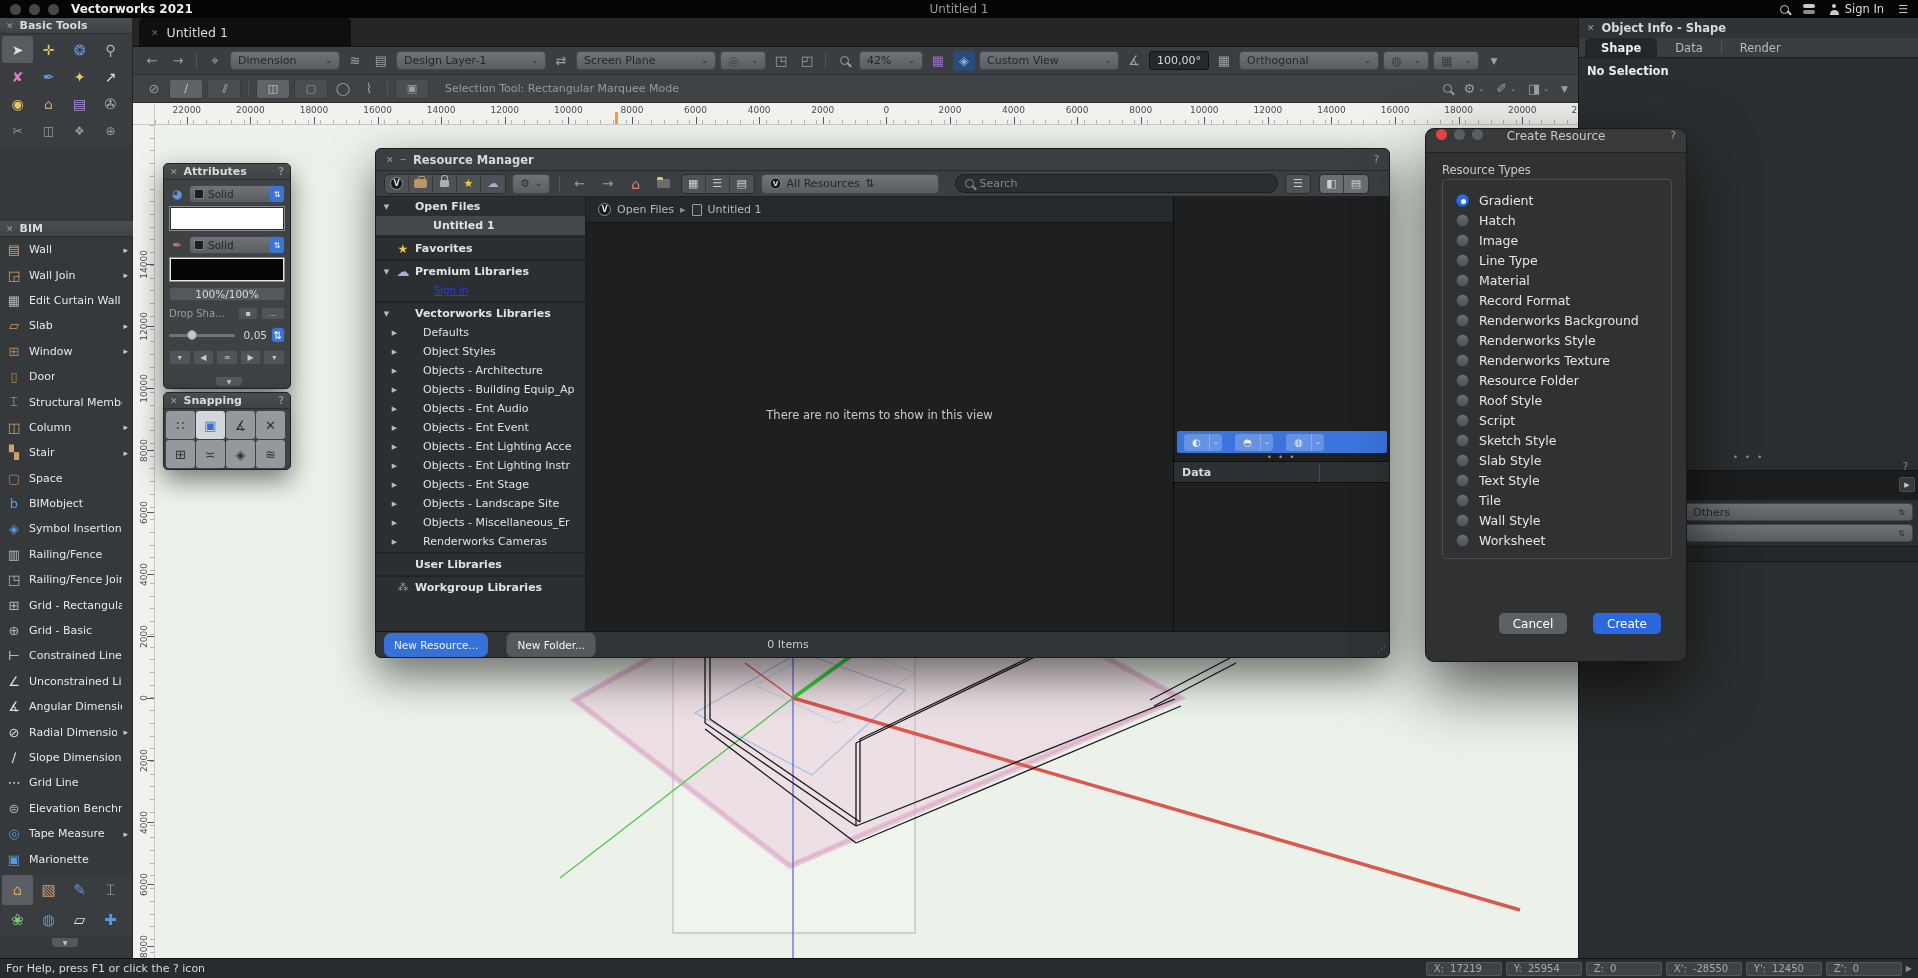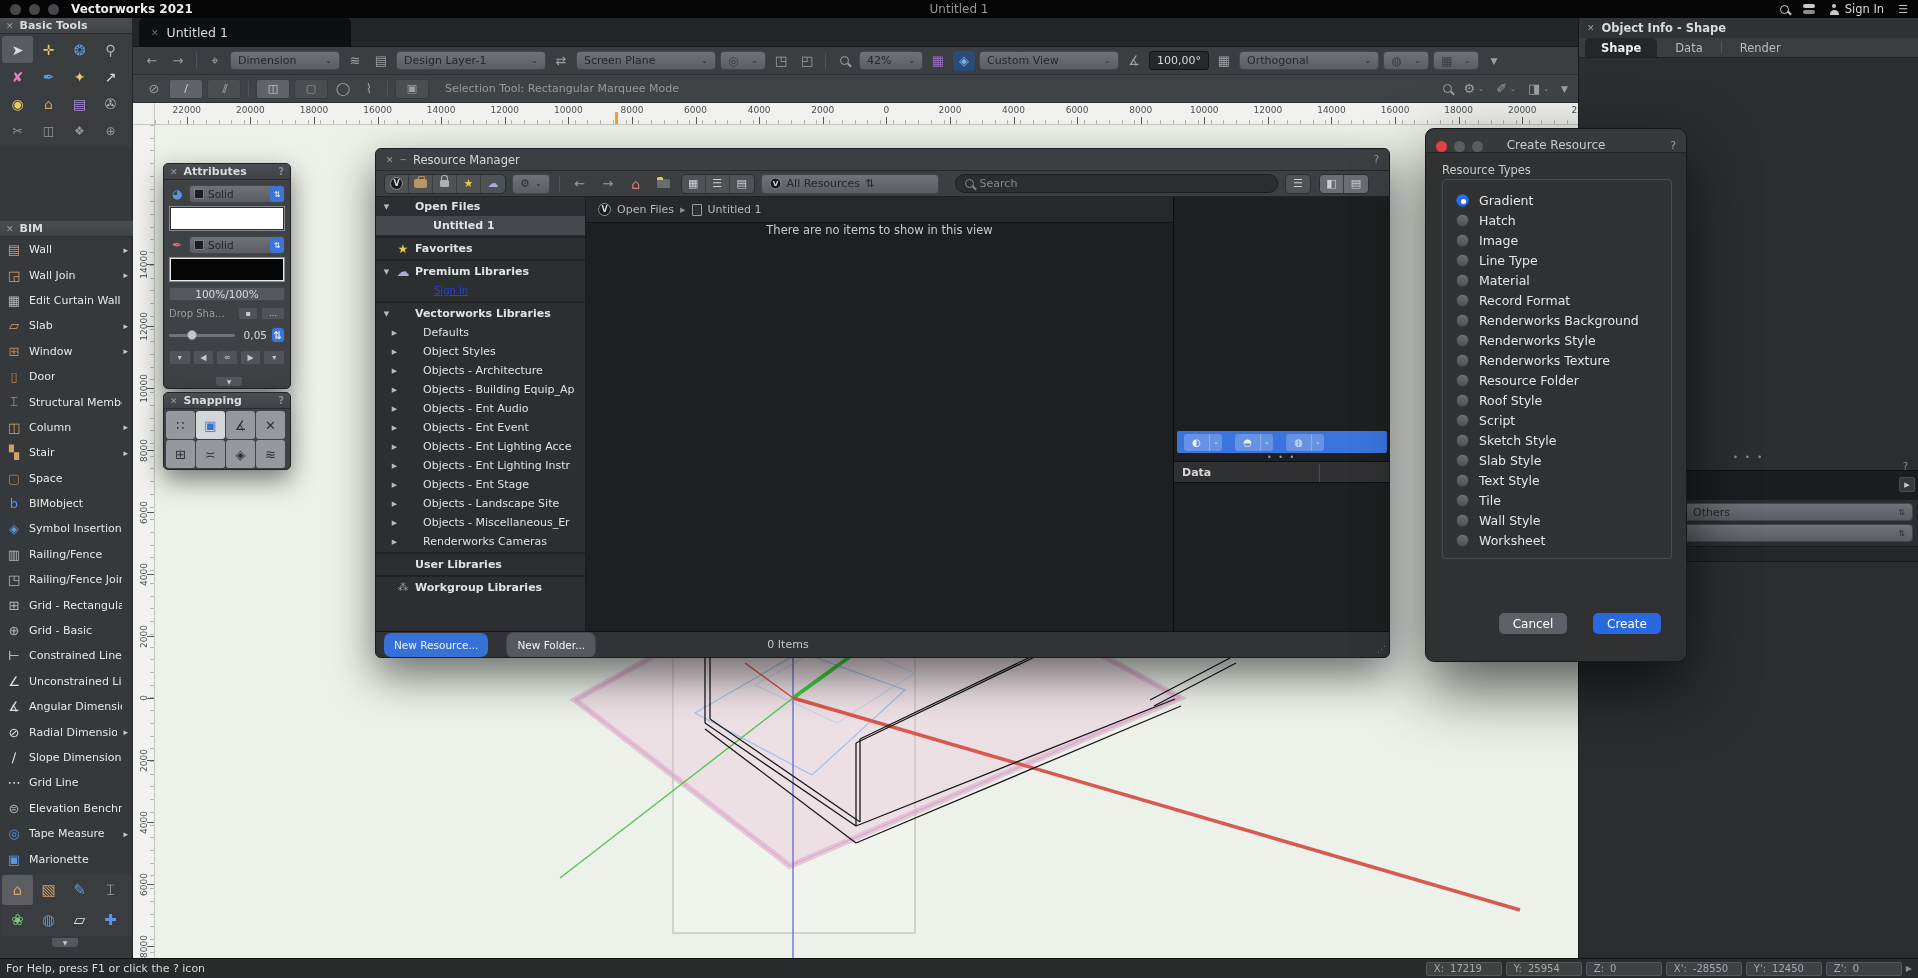--- a/index.html
+++ b/index.html
@@ -139,21 +139,21 @@
   #snapping{left:163px;top:392px;width:128px;height:78px}
   #snap-grid{display:flex;flex-wrap:wrap;padding:2px;gap:1px}
   .snap-btn{width:29px;height:28px;background:#95989c;border-radius:3px;display:flex;align-items:center;
             justify-content:center;font-size:13px;color:#2e3134}
   .snap-btn.on{background:#d4d7da;color:#3a6fd0}
 
   
   #rm{left:375px;top:148px;width:1015px;height:510px;background:#2f3234;border:1px solid #1a1c1e;border-radius:6px;
       box-shadow:0 18px 44px rgba(0,0,0,.55);overflow:hidden}
   #rm-title{height:22px;background:#3c3f42;display:flex;align-items:center;gap:7px;padding:0 10px;border-bottom:1px solid #26292b}
-  #rm-title .t{font-size:11.5px;font-weight:normal;color:#d5d8da}
+  #rm-title .t{font-size:11.5px;font-weight:bold;color:#d5d8da}
   #rm-title .wb{font-size:9px;color:#9a9da0}
   #rm-title .q{margin-left:auto;font-size:10px;color:#9a9da0}
   #rm-toolbar{height:26px;background:#3c3f42;display:flex;align-items:center;gap:6px;padding:0 8px;border-bottom:1px solid #202224}
   .seg{display:flex;background:#4e5255;border:1px solid #2b2e30;border-radius:5px;overflow:hidden;height:20px}
   .sbtn{width:24px;display:flex;align-items:center;justify-content:center;font-size:11px;color:#cdd0d2;border-right:1px solid #3a3d40}
   .sbtn:last-child{border-right:none}
   .sbtn.on{background:#6a6e72}
   .rm-dd{display:flex;align-items:center;gap:5px;background:linear-gradient(#6f7377,#5a5e62);border:1px solid #43474a;
          border-radius:4px;color:#24272a;font-size:11px;height:20px;padding:0 7px}
   #rm-search{width:323px;height:19px;background:#2b2e30;border:1px solid #1b1d1f;border-radius:10px;display:flex;
@@ -170,21 +170,21 @@
   .tree-row.ind2{padding-left:24px}
   .tree-row.sep{height:2px;background:#212325;padding:0;margin:1px 0}
   .tree-row.link{color:#2b3fd8;text-decoration:underline;font-size:10px}
   .tree-row.link .tlabel{margin-left:52px}
   .tico.star::before{content:"★";color:#e8c84a;font-size:12px}
   .tico.cloud::before{content:"☁";color:#a9abde;font-size:13px}
   .tico.group::before{content:"⁂";color:#9a9da0;font-size:11px}
   #rm-main{flex:1;background:#1d1f21;display:flex;flex-direction:column}
   #rm-crumb{height:26px;background:#26292b;border-bottom:1px solid #121416;display:flex;align-items:center;gap:6px;
             padding:0 12px;font-size:11px;color:#b5b8bb}
-  #rm-empty{text-align:center;font-size:11.5px;color:#c7cacb}
+  #rm-empty{margin-top:185px;text-align:center;font-size:11.5px;color:#c7cacb}
   #rm-preview{width:216px;height:100%;background:#1d1f21;border-left:1px solid #0c0e10;position:relative}
   #rm-bluebar{position:absolute;left:3px;top:234px;width:210px;height:22px;background:#3b74dc;border-radius:2px;
               display:flex;align-items:center;gap:13px;padding:0 7px}
   .bb-group{display:flex;height:17px;border-radius:3px;overflow:hidden;background:rgba(255,255,255,.22)}
   .bb-group .bi{width:25px;display:flex;align-items:center;justify-content:center;font-size:10px;color:#eef2f8}
   .bb-group .ba{width:13px;display:flex;align-items:center;justify-content:center;font-size:7px;color:#dfe6f2;border-left:1px solid rgba(255,255,255,.25)}
   #rm-dots{position:absolute;left:0;top:256px;width:100%;text-align:center;font-size:8px;letter-spacing:2px;color:#9a9da0}
   #rm-datahdr{position:absolute;left:0;top:264px;width:100%;height:22px;background:#2e3133;border-top:1px solid #0c0e10;
               border-bottom:1px solid #0c0e10;display:flex;align-items:center;padding:0 8px;font-size:11px;font-weight:bold;color:#d5d8da}
   #rm-datahdr .coldiv{position:absolute;left:145px;top:2px;width:1px;height:18px;background:#4a4d50}
@@ -211,21 +211,21 @@
   #oi-play{position:absolute;right:3px;top:459px;width:16px;height:15px;background:#36393c;border:1px solid #4a4d50;
            border-radius:2px;display:flex;align-items:center;justify-content:center;font-size:7px;color:#c8cbce}
   .oi-dd{position:absolute;left:6px;width:328px;height:18px}
   .oi-dd .lbl{margin-left:100px}
   #oi-strip{position:absolute;left:0;top:528px;width:100%;height:16px;background:#242729;border-top:1px solid #17191b;border-bottom:1px solid #17191b}
 
   
   #dialog{left:1425px;top:128px;width:262px;height:534px;background:#2f3133;border:1px solid #17191b;border-radius:9px;
           box-shadow:0 26px 64px rgba(0,0,0,.65);z-index:60}
   #dlg-title{position:relative;height:24px;background:#37393b;border-bottom:1px solid #222426;border-radius:9px 9px 0 0;
-             display:flex;align-items:flex-end;justify-content:center}
+             display:flex;align-items:flex-start;justify-content:center}
   #dlg-title .dots{position:absolute;left:10px;display:flex;gap:7px}
   .dot{width:11px;height:11px;border-radius:50%}
   .dot.red{background:#e0443e}.dot.gry{background:#5a5e62}
   #dlg-title .t{font-size:12px;color:#c8cacc}
   #dlg-title .q{position:absolute;right:10px;font-size:11px;color:#9a9da0}
   #dlg-section{margin:10px 0 0 16px;font-size:11.5px;color:#c8cacc}
   #dlg-box{position:absolute;left:16px;top:50px;width:230px;height:380px;border:1px solid #4a4d50;border-radius:4px;padding-top:10px}
   .radio-row{display:flex;align-items:center;gap:10px;height:20px;padding-left:13px}
   .radio{width:13px;height:13px;border-radius:50%;background:linear-gradient(#676c70,#4e5357);border:1px solid #3a3e42;
          box-shadow:inset 0 1px 1px rgba(255,255,255,.12);position:relative;flex:0 0 13px}
@@ -1060,20 +1060,21 @@
     <div id="oi-hdr">
       <span class="pal-x">✕</span>
       <span>Object Info - Shape</span>
     </div>
     <div id="oi-tabs">
       <span class="oi-tab active">Shape</span>
       <span class="oi-tab">Data</span>
       <span class="oi-tabsep"></span>
       <span class="oi-tab">Render</span>
     </div>
+    <div id="oi-nosel">No Selection</div>
     <div id="oi-dots">• • •</div>
     <span id="oi-q">?</span>
     <div id="oi-black"></div>
     <span id="oi-play">▶</span>
     <span class="oi-dd dd" style="top:485px">
       <span class="lbl">Others</span>
         <span class="dar">⇅</span>
     </span>
     <span class="oi-dd dd" style="top:506px">
       <span class="dar">⇅</span>

